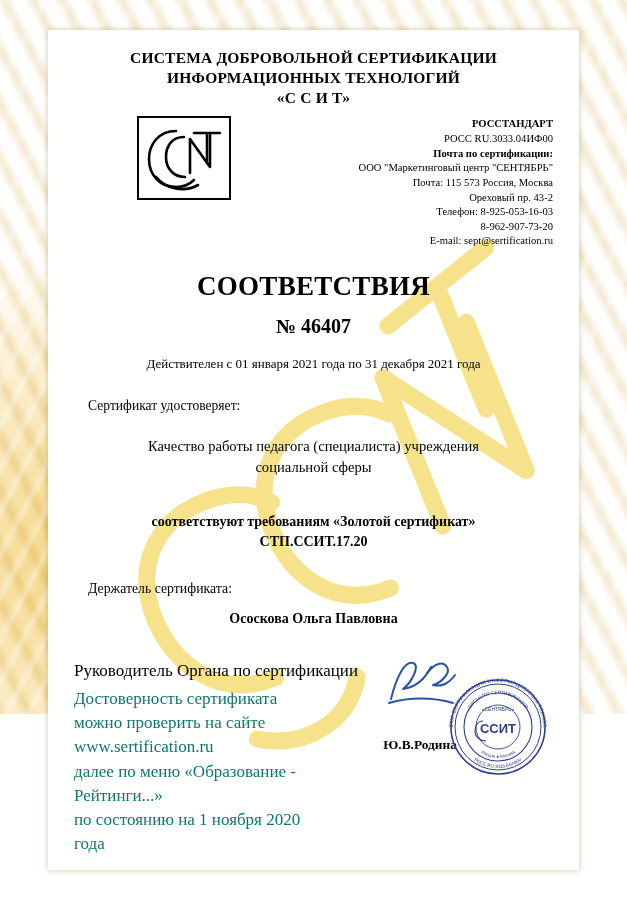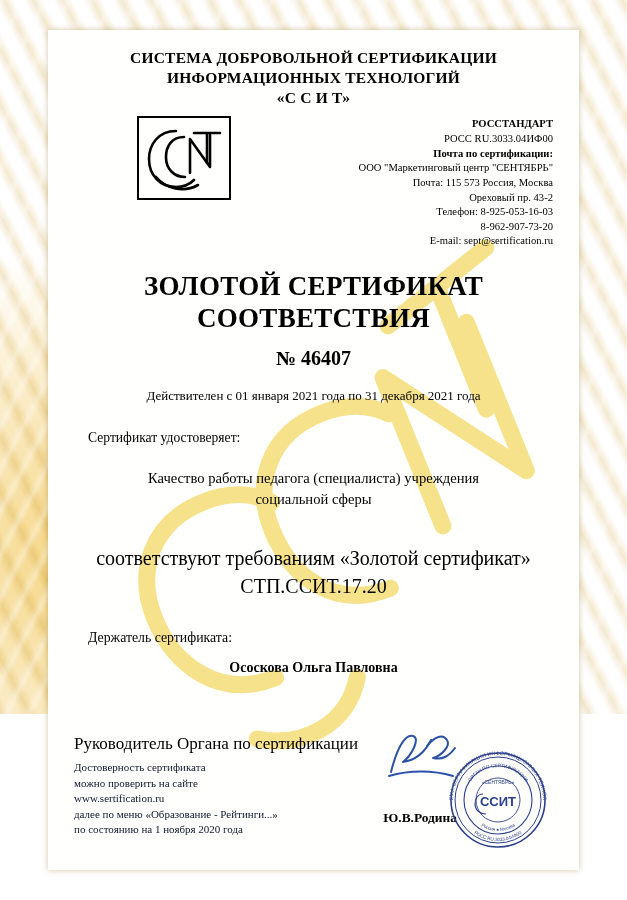--- a/index.html
+++ b/index.html
@@ -131,24 +131,25 @@
   .subject {
     text-align: center;
     font-size: 14.6px;
     line-height: 1.45;
     margin-top: 22px;
     padding: 0 28px;
     color: #000;
   }
   .conform {
     text-align: center;
-    font-size: 20px;
+    font-size: 14px;
     line-height: 1.4;
     margin-top: 34px;
     color: #000;
+    font-weight: bold;
   }
   .holder-label {
     font-size: 13.8px;
     margin-top: 30px;
     margin-left: 14px;
     color: #000;
   }
   .holder-name {
     text-align: center;
     font-size: 14px;
@@ -169,23 +170,23 @@
     font-size: 17px;
     color: #000;
     margin-bottom: 6px;
   }
   .footer-row {
     display: flex;
     justify-content: space-between;
     align-items: flex-start;
   }
   .verify-block {
-    font-size: 11px;
+    font-size: 17px;
     line-height: 1.42;
-    color: #0f172a;
+    color: #0f766e;
     white-space: pre-line;
   }
   .sign-area {
     position: relative;
     width: 220px;
     height: 96px;
     flex: none;
   }
   .signature {
     position: absolute;
@@ -271,21 +272,20 @@
           <div>ООО "Маркетинговый центр "СЕНТЯБРЬ"</div>
           <div>Почта: 115 573 Россия, Москва</div>
           <div>Ореховый пр. 43-2</div>
           <div>Телефон: 8-925-053-16-03</div>
           <div>8-962-907-73-20</div>
           <div>E-mail: sept@sertification.ru</div>
         </div>
       </div>
 
       <div class="main-title">
-        <div>ЗОЛОТОЙ СЕРТИФИКАТ</div>
         <div>СООТВЕТСТВИЯ</div>
       </div>
 
       <div class="cert-number">№ 46407</div>
 
       <div class="valid-line">Действителен с 01 января 2021 года по 31 декабря 2021 года</div>
 
       <div class="certifies">Сертификат удостоверяет:</div>
 
       <div class="subject">

